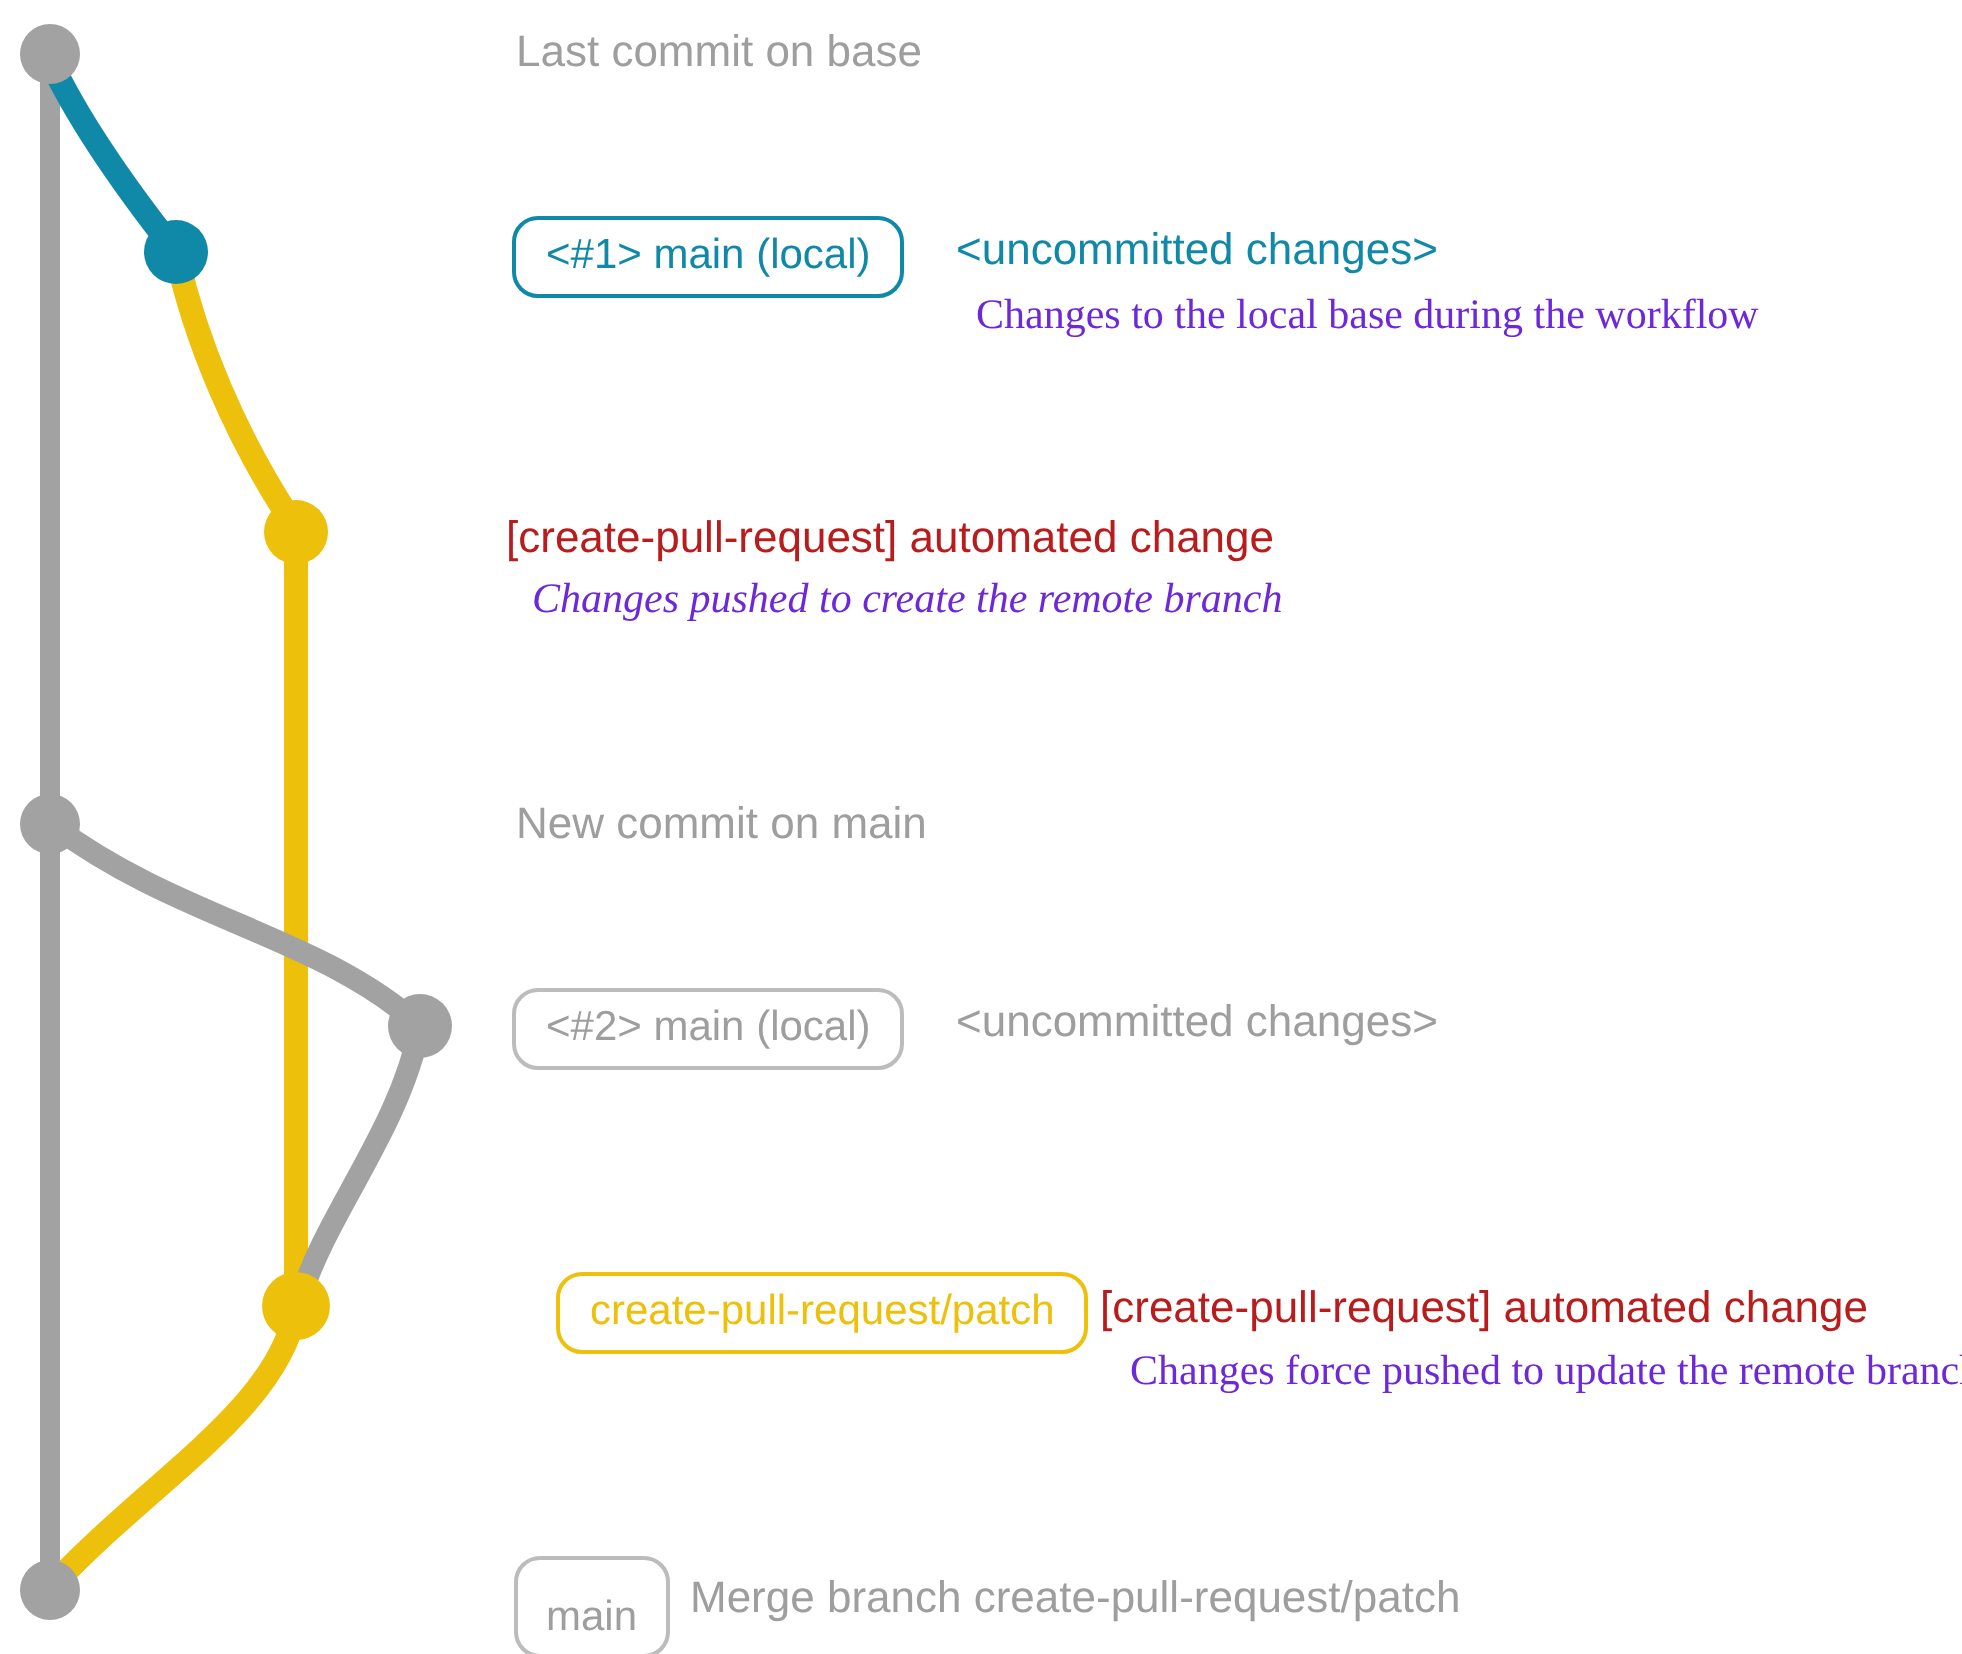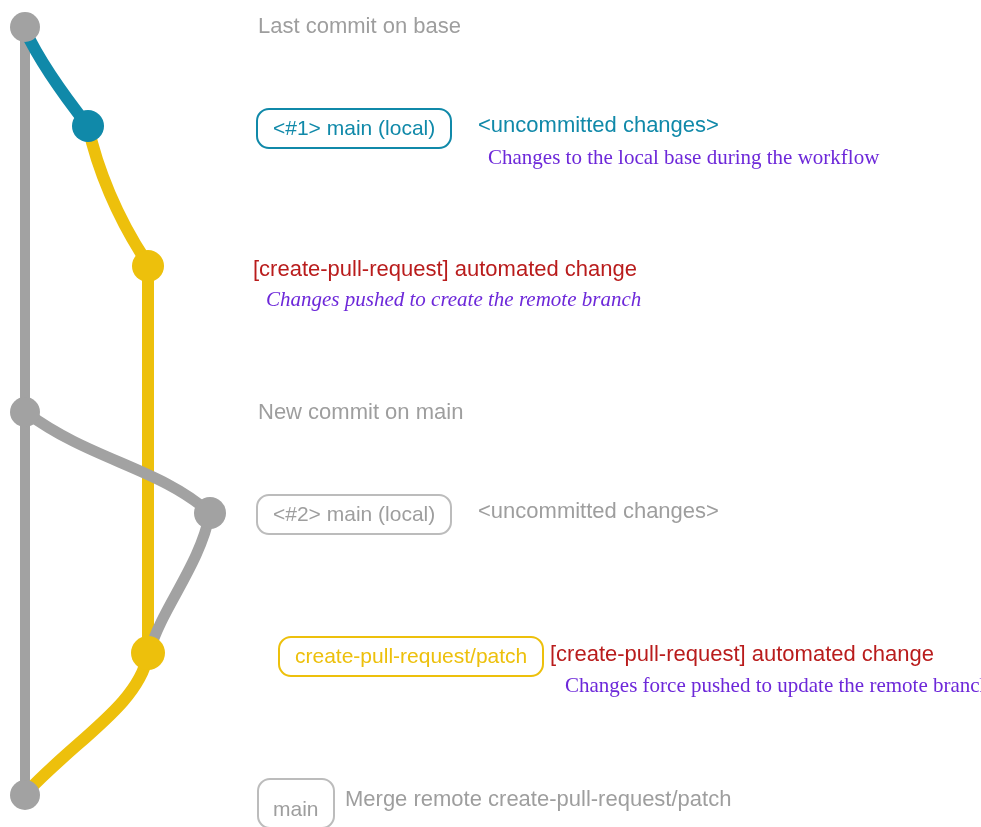--- a/index.html
+++ b/index.html
@@ -97,15 +97,15 @@
   <div class="heading gray-text" style="left:258px; top:399px;">New commit on main</div>
 
   <div class="badge badge-gray" style="left:256px; top:494px;">&lt;#2&gt; main (local)</div>
   <div class="heading gray-text" style="left:478px; top:498px;">&lt;uncommitted changes&gt;</div>
 
   <div class="badge badge-yellow" style="left:255px; top:636px;margin-left:23px;">create-pull-request/patch</div>
   <div class="heading yellow-text" style="left:550px; top:641px;">[create-pull-request] automated change</div>
   <div class="desc" style="left:565px; top:673px;">Changes force pushed to update the remote branch</div>
 
   <div class="badge badge-gray" style="left:257px; top:778px; padding:17px 14px 6px 14px;">main</div>
-  <div class="heading gray-text" style="left:345px; top:786px;">Merge remote create-pull-request/patch</div>
+  <div class="heading gray-text" style="left:345px; top:786px;">Merge branch create-pull-request/patch</div>
 
 </div>
 
 </body></html>

